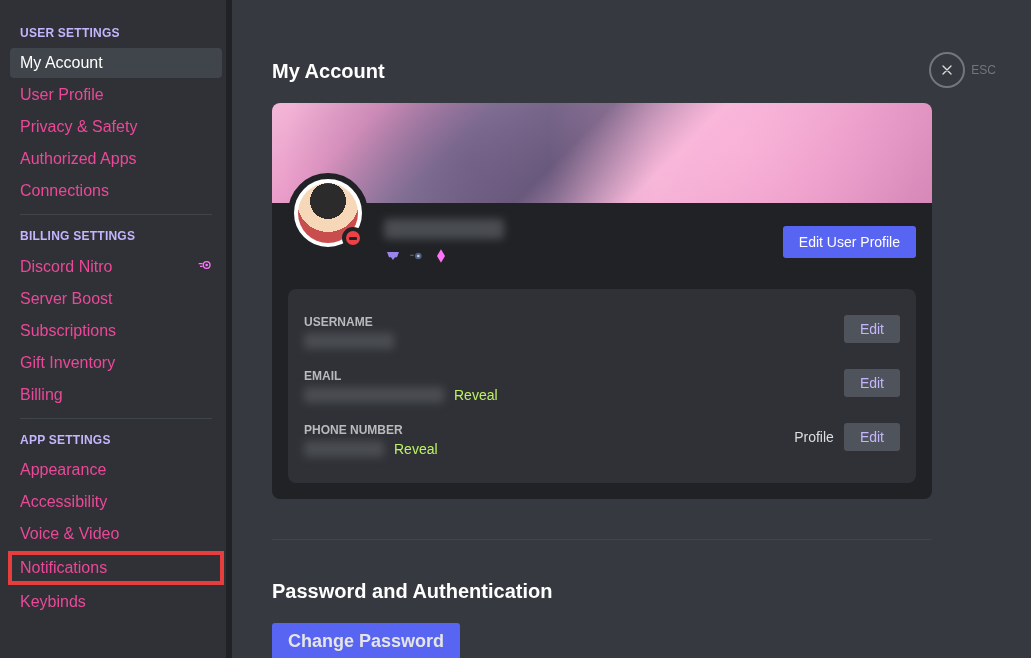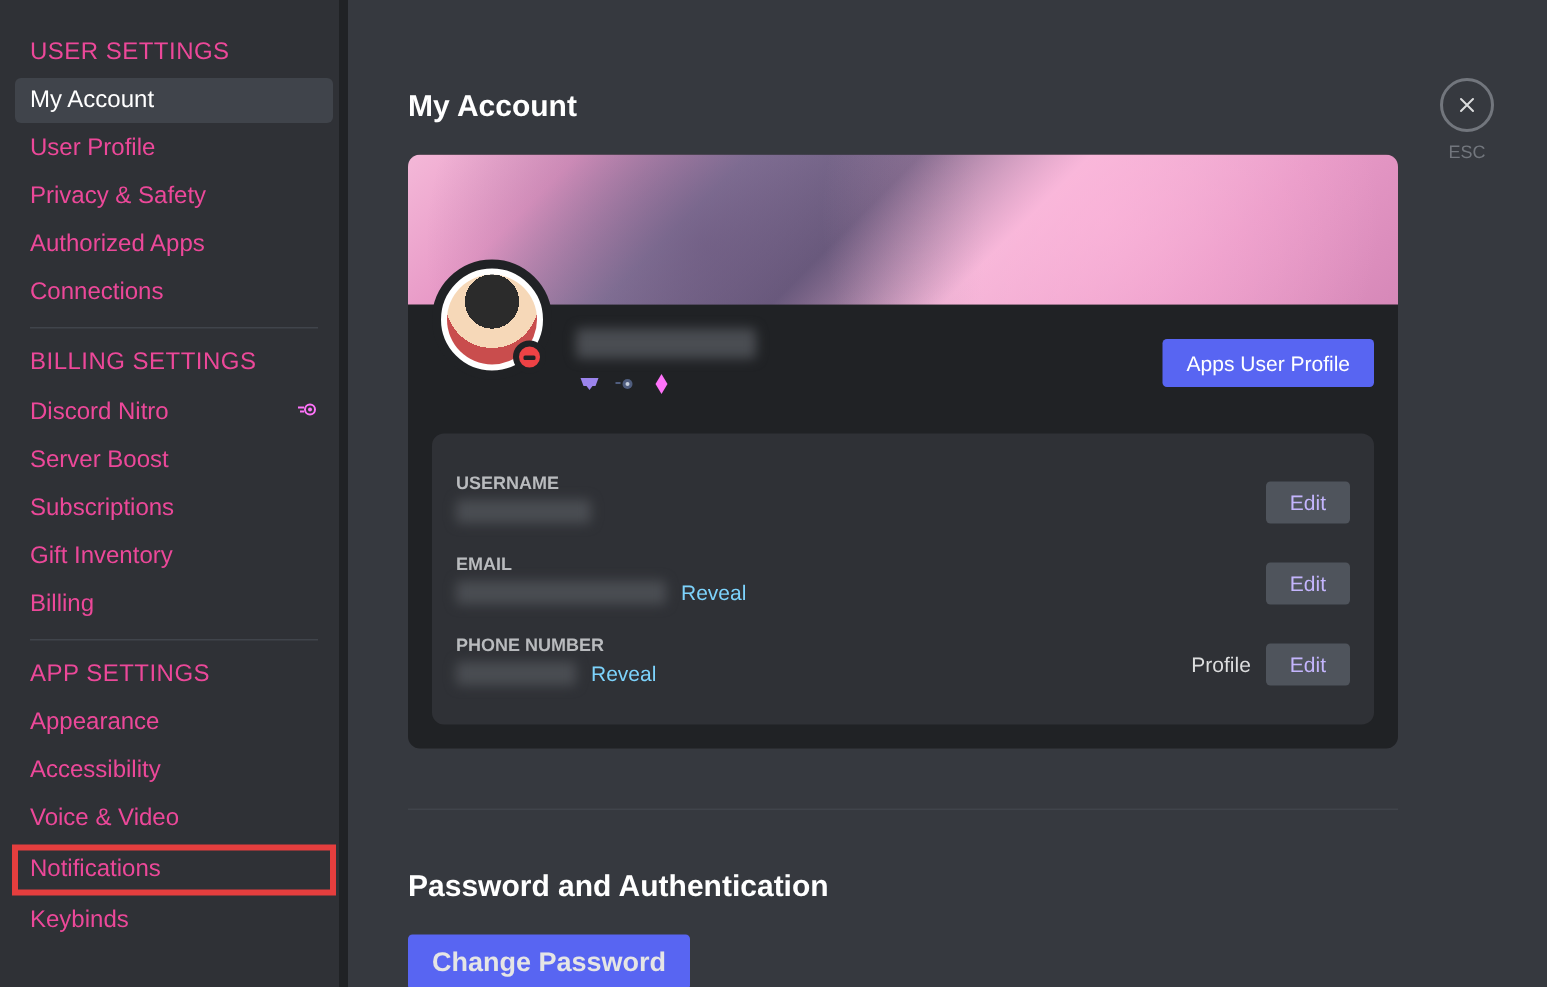--- a/index.html
+++ b/index.html
@@ -26,23 +26,23 @@
     .sidebar::after {
       content: '';
       position: absolute;
       right: 0;
       top: 0;
       width: 6px;
       height: 100%;
       background: #202225;
     }
     .sidebar-section-title {
-      font-size: 16px;
-      font-weight: 400;
-      color: #ec4899;
+      font-size: 12px;
+      font-weight: 700;
+      color: #c4b5fd;
       text-transform: uppercase;
       padding: 6px 10px;
       letter-spacing: 0.02em;
     }
     .sidebar-item {
       padding: 6px 10px;
       margin: 2px 0;
       border-radius: 4px;
       font-size: 16px;
       color: #ec4899;
@@ -75,21 +75,21 @@
       flex: 1;
       padding: 60px 40px 0 40px;
       position: relative;
       overflow-y: auto;
     }
     .close-button {
       position: absolute;
       top: 52px;
       right: 35px;
       display: flex;
-      flex-direction: column;
+      flex-direction: row;
       align-items: center;
       gap: 6px;
     }
     .close-circle {
       width: 36px;
       height: 36px;
       border: 2px solid #72767d;
       border-radius: 50%;
       display: flex;
       align-items: center;
@@ -204,21 +204,21 @@
       align-self: center;
     }
     .details-card {
       background: #2f3136;
       border-radius: 8px;
       margin: 8px 16px 16px 16px;
       padding: 16px;
     }
     .detail-row {
       display: flex;
-      align-items: flex-end;
+      align-items: flex-start;
       justify-content: space-between;
       padding: 10px 0;
     }
     .detail-left {
       flex: 1;
     }
     .detail-label {
       font-size: 12px;
       font-weight: 700;
       color: #b9bbbe;
@@ -230,21 +230,21 @@
       align-items: center;
       gap: 10px;
     }
     .value-blur {
       height: 16px;
       background: #4a4d52;
       border-radius: 3px;
       filter: blur(4px);
     }
     .reveal-link {
-      color: #7dd3fc;
+      color: #bef264;
       font-size: 14px;
       cursor: pointer;
     }
     .detail-actions {
       display: flex;
       gap: 10px;
       align-items: center;
     }
     .edit-btn {
       background: #4f545c;
@@ -385,21 +385,21 @@
                 <rect x="2" y="10" width="5" height="2" fill="#4f5d7e"></rect>
               </svg>
             </span>
           <span class="badge">
               <svg width="16" height="16" viewBox="0 0 24 24">
                 <path d="M12 2l6 10-6 10-6-10z" fill="#ff73fa"></path>
               </svg>
             </span>
         </div>
       </div>
-      <button class="edit-profile-btn">Apps User Profile</button>
+      <button class="edit-profile-btn">Edit User Profile</button>
     </div>
 
     <div class="details-card">
       <div class="detail-row">
         <div class="detail-left">
           <div class="detail-label">USERNAME</div>
           <div class="detail-value">
               <div class="value-blur" style="width:90px"></div>
             </div>
         </div>

